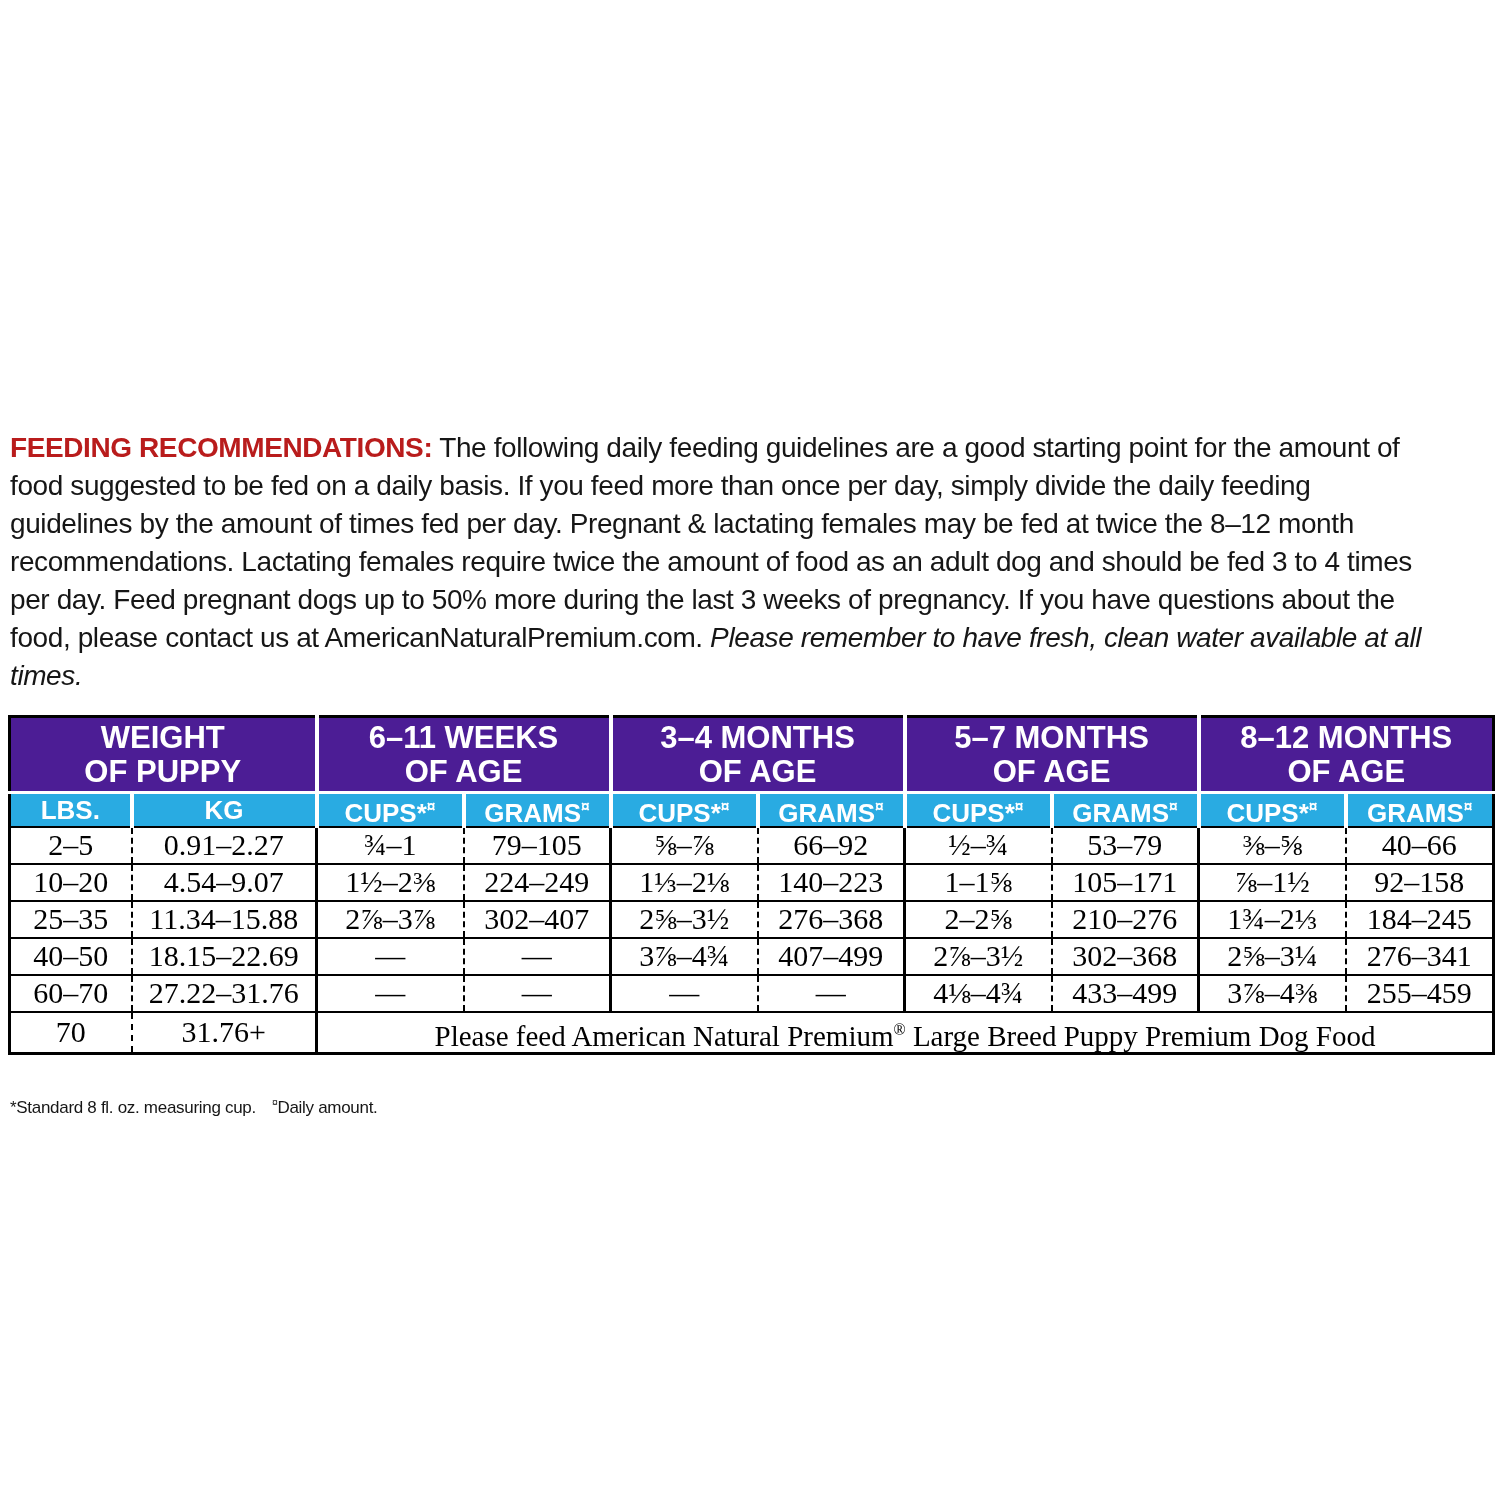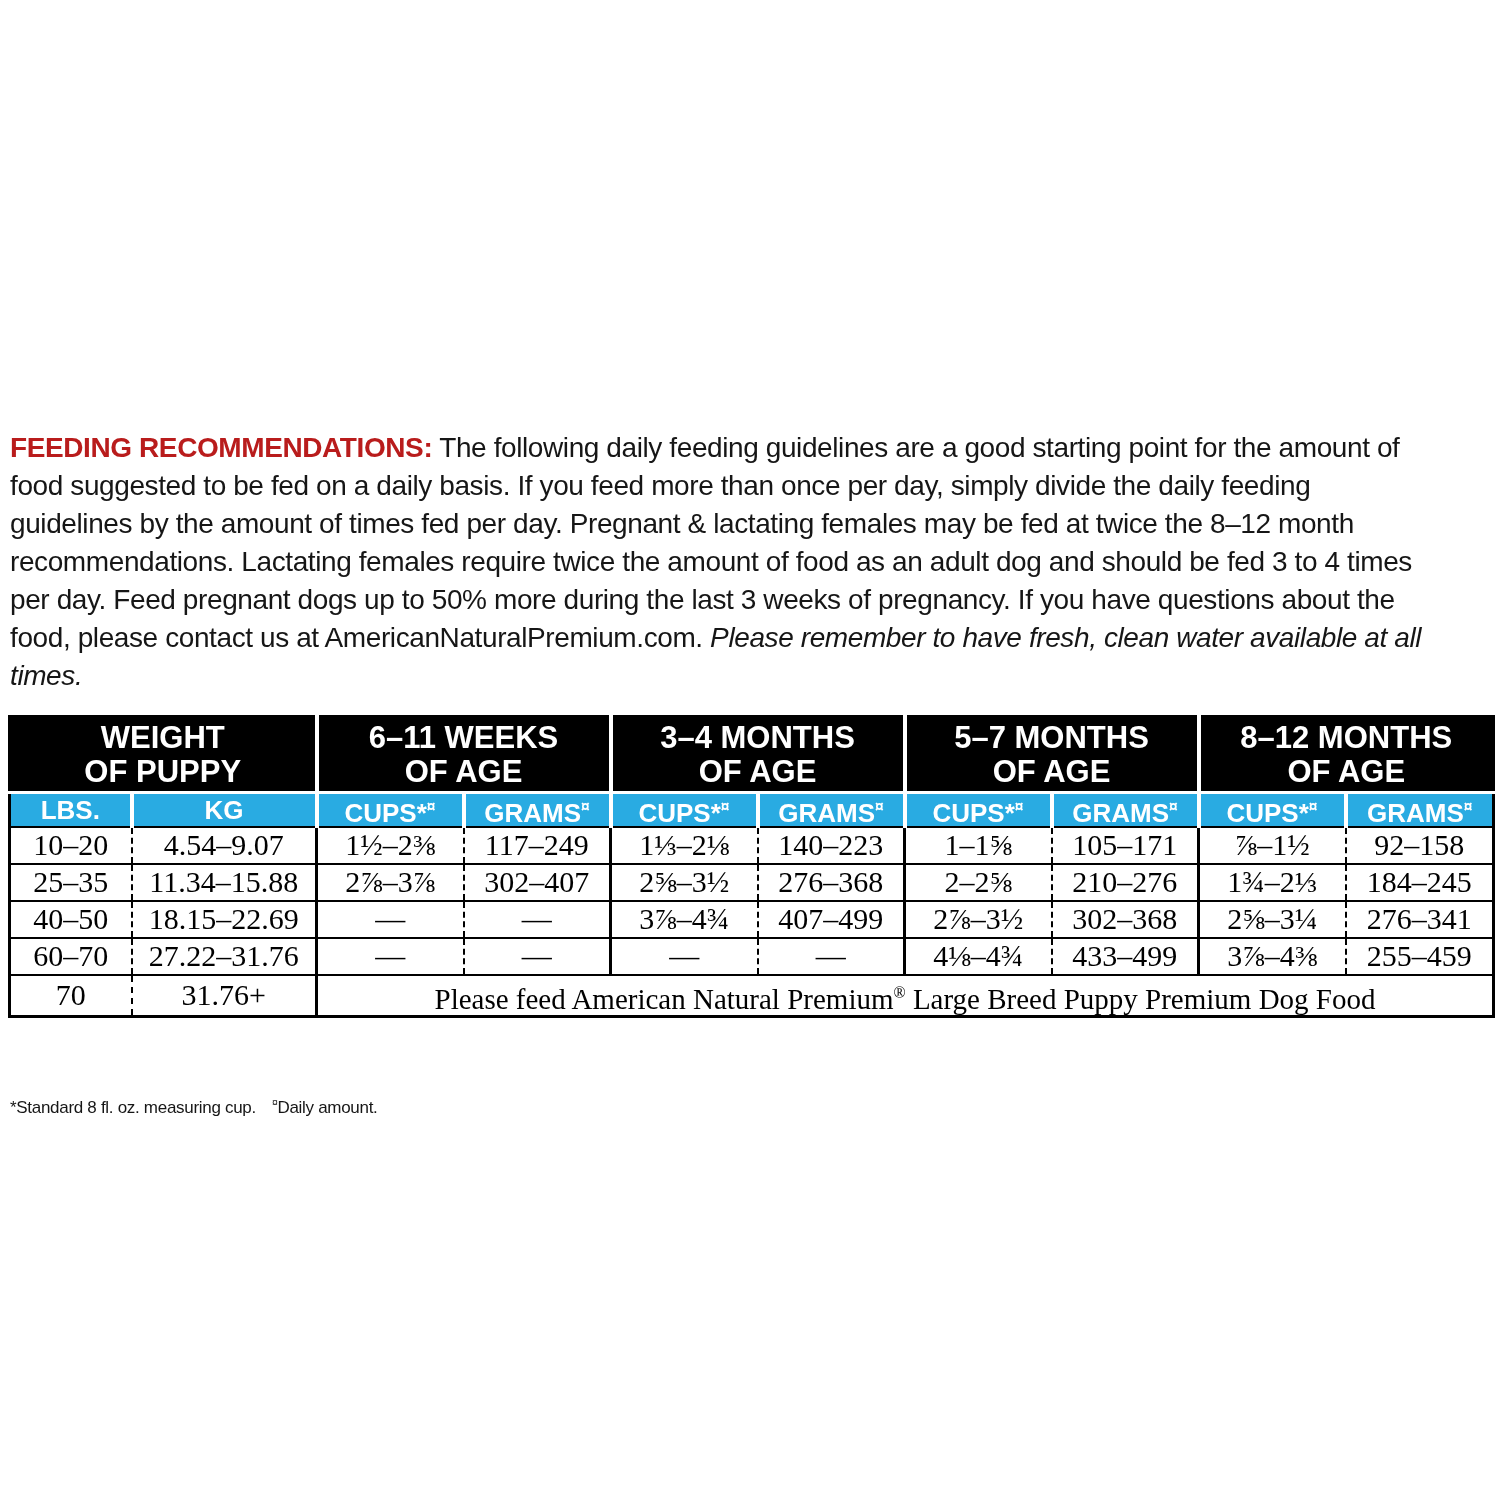--- a/index.html
+++ b/index.html
@@ -26,21 +26,21 @@
     border-collapse:collapse; table-layout:fixed;
     border:3px solid #000;
   }
   .feed-table th, .feed-table td { padding:0; text-align:center; vertical-align:middle; overflow:hidden; }
   tr.group-row { height:76px; }
   tr.sub-row   { height:34px; }
   tr.data-row  { height:37px; }
   tr.last-row  { height:39px; }
 
   th.group {
-    background:#000000; color:#ffffff;
+    background:#4c1d95; color:#ffffff;
     font-weight:700; font-size:31px; line-height:34px;
     font-family:"Liberation Sans", sans-serif;
   }
   th.sub {
     background:#29abe2; color:#ffffff;
     font-weight:700; font-size:26px; line-height:26px;
     border-top:3px solid #ffffff;
     font-family:"Liberation Sans", sans-serif;
   }
   .wl { border-left:4px solid #ffffff; }
@@ -115,26 +115,38 @@
       <th class="sub wl"><span>CUPS*</span><sup>¤</sup></th>
       <th class="sub wl"><span>GRAMS</span><sup>¤</sup></th>
       <th class="sub wl"><span>CUPS*</span><sup>¤</sup></th>
       <th class="sub wl"><span>GRAMS</span><sup>¤</sup></th>
       <th class="sub wl"><span>CUPS*</span><sup>¤</sup></th>
       <th class="sub wl"><span>GRAMS</span><sup>¤</sup></th>
       <th class="sub wl"><span>CUPS*</span><sup>¤</sup></th>
       <th class="sub wl"><span>GRAMS</span><sup>¤</sup></th>
     </tr>
 
+    <tr class="data-row">
+      <td class="data">2–5</td>
+      <td class="data dl">0.91–2.27</td>
+      <td class="data sl">¾–1</td>
+      <td class="data dl">79–105</td>
+      <td class="data sl">⅝–⅞</td>
+      <td class="data dl">66–92</td>
+      <td class="data sl">½–¾</td>
+      <td class="data dl">53–79</td>
+      <td class="data sl">⅜–⅝</td>
+      <td class="data dl">40–66</td>
+    </tr>
 
     <tr class="data-row">
       <td class="data">10–20</td>
       <td class="data dl">4.54–9.07</td>
       <td class="data sl">1½–2⅜</td>
-      <td class="data dl">117–249</td>
+      <td class="data dl">224–249</td>
       <td class="data sl">1⅓–2⅛</td>
       <td class="data dl">140–223</td>
       <td class="data sl">1–1⅝</td>
       <td class="data dl">105–171</td>
       <td class="data sl">⅞–1½</td>
       <td class="data dl">92–158</td>
     </tr>
 
     <tr class="data-row">
       <td class="data">25–35</td>

